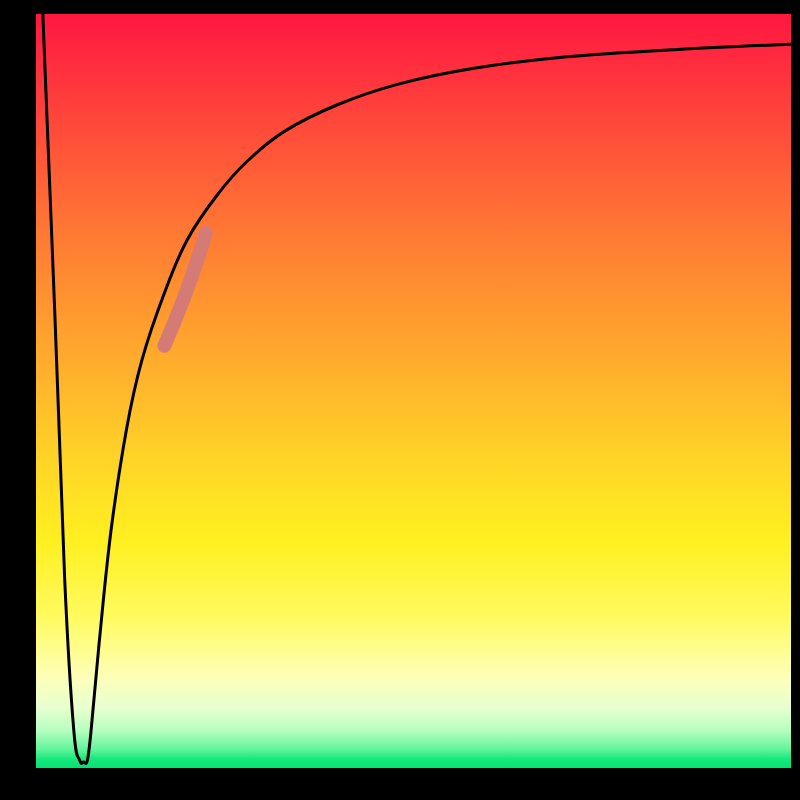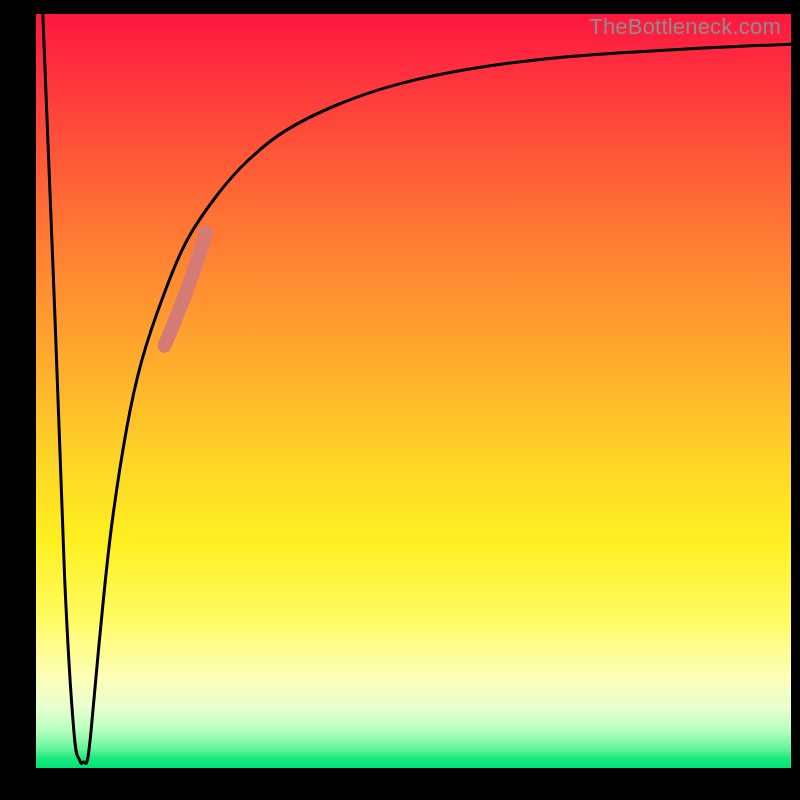--- a/index.html
+++ b/index.html
@@ -64,15 +64,14 @@
 <body>
 
 <div class="frame">
   <div class="plot">
     <svg viewBox="0 0 755 754" preserveAspectRatio="none">
 
       <path fill="none" stroke="#000000" stroke-width="3" stroke-linejoin="round" stroke-linecap="round" d="M 6.8 0.0 C 9.0 54.3, 14.9 199.8, 18.9 301.6 C 22.8 403.4, 25.3 490.9, 28.7 565.5 C 32.1 640.1, 35.0 683.7, 37.8 716.3 C 40.5 748.9, 42.0 740.8, 43.8 746.5 C 45.6 752.2, 46.2 748.0, 47.6 748.0 C 48.9 748.0, 50.0 752.2, 51.3 746.5 C 52.7 740.8, 52.8 739.4, 55.1 716.3 C 57.4 693.2, 60.5 654.9, 64.2 618.3 C 67.8 581.6, 70.7 549.4, 75.5 512.7 C 80.3 476.1, 85.2 444.6, 90.6 414.7 C 96.0 384.8, 98.9 371.3, 105.7 346.8 C 112.5 322.4, 120.2 300.7, 128.4 279.0 C 136.5 257.3, 141.5 243.8, 151.0 226.2 C 160.5 208.6, 170.3 195.2, 181.2 181.0 C 192.1 166.7, 199.2 158.6, 211.4 147.0 C 223.6 135.5, 232.8 127.0, 249.2 116.9 C 265.5 106.7, 281.6 98.9, 302.0 90.5 C 322.4 82.1, 337.9 76.6, 362.4 70.1 C 386.9 63.6, 408.0 59.2, 437.9 54.3 C 467.8 49.4, 491.8 46.4, 528.5 43.0 C 565.2 39.6, 601.0 37.7, 641.8 35.4 C 682.5 33.1, 734.6 31.1, 755.0 30.2" id="curvePath"></path>
 
       <path fill="none" stroke="#d57b76" stroke-width="14" stroke-linecap="round" d="M 128.4 331.8 Q 153.1 275.2 169.9 218.7" id="hlPath"></path>
     </svg>
-    <div class="watermark">TheBottleneck.com</div>
   </div>
 </div>
 
 </body></html>

